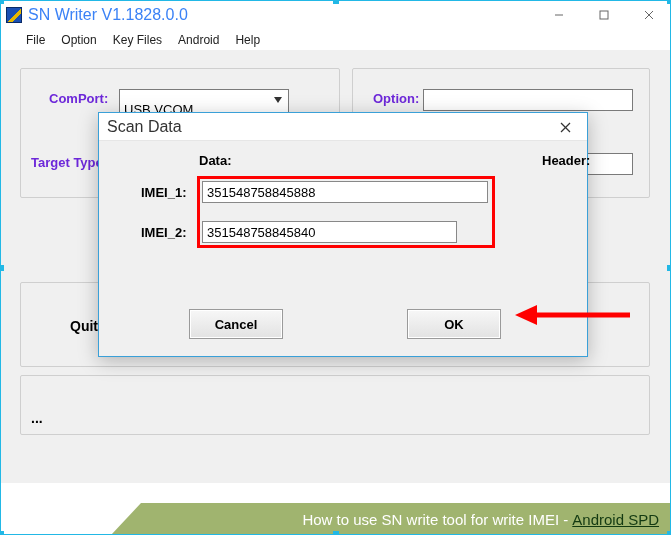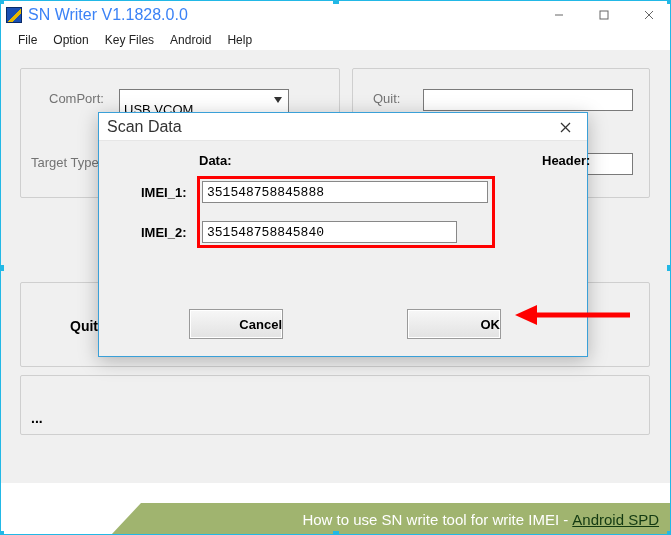--- a/index.html
+++ b/index.html
@@ -36,40 +36,40 @@
   .title-spacer { flex:1; }
   .win-btns { display:flex; }
   .win-btn {
     width:45px; height:30px; display:flex; align-items:center; justify-content:center;
     color:#666; font-family:inherit;
   }
   .win-btn svg { stroke:#666; }
 
   .menubar {
     height:20px; display:flex; align-items:center;
-    padding: 0 12px; gap: 4px;
+    padding: 0 20px; gap: 4px;
     background:#fff;
     border-bottom: 0;
   }
   .menu-item { padding: 2px 6px; color:#222; font-size:12px; }
 
   .client {
     position:absolute; left:0; right:0; top:50px; bottom:52px;
     background:#f0f0f0;
   }
   .groupbox {
     position:absolute; border:1px solid #cfcfcf; background:#f0f0f0;
     border-radius:2px;
   }
   .gb-topleft { left:20px; top:18px; width:320px; height:130px; }
   .gb-topright { left:352px; top:18px; width:298px; height:130px; }
   .gb-mid { left:20px; top:232px; width:630px; height:85px; }
   .gb-bot { left:20px; top:325px; width:630px; height:60px; }
 
-  .lbl { position:absolute; font-size:13px; font-weight:normal; color:#737373;text-align:right; }
+  .lbl { position:absolute; font-size:13px; font-weight:bold; color:#6d28d9;text-align:right; }
   .combo {
     position:absolute; height:40px; background:#fff; border:1px solid #7a7a7a;
     display:flex; align-items:center; padding:16px 4px; font-size:13px;
   }
   .combo .arrow {
     position:absolute; right:2px; top:2px; width:16px; height:16px;
     display:flex; align-items:center; justify-content:center;
   }
   .textfield {
     position:absolute; height:22px; background:#fff; border:1px solid #7a7a7a;
@@ -88,31 +88,31 @@
     padding:0 8px; font-size:16px; color:#333; border-bottom:1px solid #e6e6e6;
   }
   .modal-close {
     position:absolute; right:4px; top:2px; width:36px; height:24px;
     display:flex; align-items:center; justify-content:center;
   }
   .modal-body { position:relative; height:calc(100% - 28px); }
   .mlbl { position:absolute; font-weight:bold; font-size:13px; }
   .mfield {
     position:absolute; height:22px; background:#fff; border:1px solid #888;
-    font-size:13px; padding:2px 4px; font-family:Liberation Mono, monospace;
+    font-size:13px; padding:2px 4px; font-family:Liberation Sans, sans-serif;
   }
   .mfield.top { border-bottom:1px solid #888; }
   .redbox {
     position:absolute; border:3px solid #ff0000; z-index:2; pointer-events:none;
   }
   .mbtn {
     position:absolute; width:94px; height:30px;
     background:linear-gradient(#f7f7f7,#e2e2e2);
     border:1px solid #9a9a9a; font-size:13px; font-weight:bold;
-    display:flex; align-items:center; justify-content:flex-end;
+    display:flex; align-items:center; justify-content:center;
     box-shadow: inset 0 0 0 1px #fff;
   }
   .arrow-annot {
     position:absolute; z-index:25; pointer-events:none;
   }
 
   .footer {
     position:absolute; left:16px; right:0; bottom:0; height:40px;
     background:#fff;
   }
@@ -181,21 +181,21 @@
       <span class="arrow">
         <svg width="8" height="6">
             <polygon points="0,0 8,0 4,6" fill="#333"></polygon>
           </svg>
       </span>
     </div>
     <div class="lbl" style="left:10px; top:86px;">Target Type:</div>
   </div>
 
   <div class="groupbox gb-topright">
-    <div class="lbl" style="left:20px; top:22px;">Quit:</div>
+    <div class="lbl" style="left:20px; top:22px;">Option:</div>
     <div class="textfield" style="left:70px; top:20px; width:210px;"></div>
     <div class="textfield" style="left:180px; top:84px; width:100px;"></div>
   </div>
 
   <div class="groupbox gb-mid"></div>
   <div class="quit-lbl" style="left:70px; top:268px;">Quit</div>
 
   <div class="groupbox gb-bot">
     <div class="ellipsis">...</div>
   </div>

